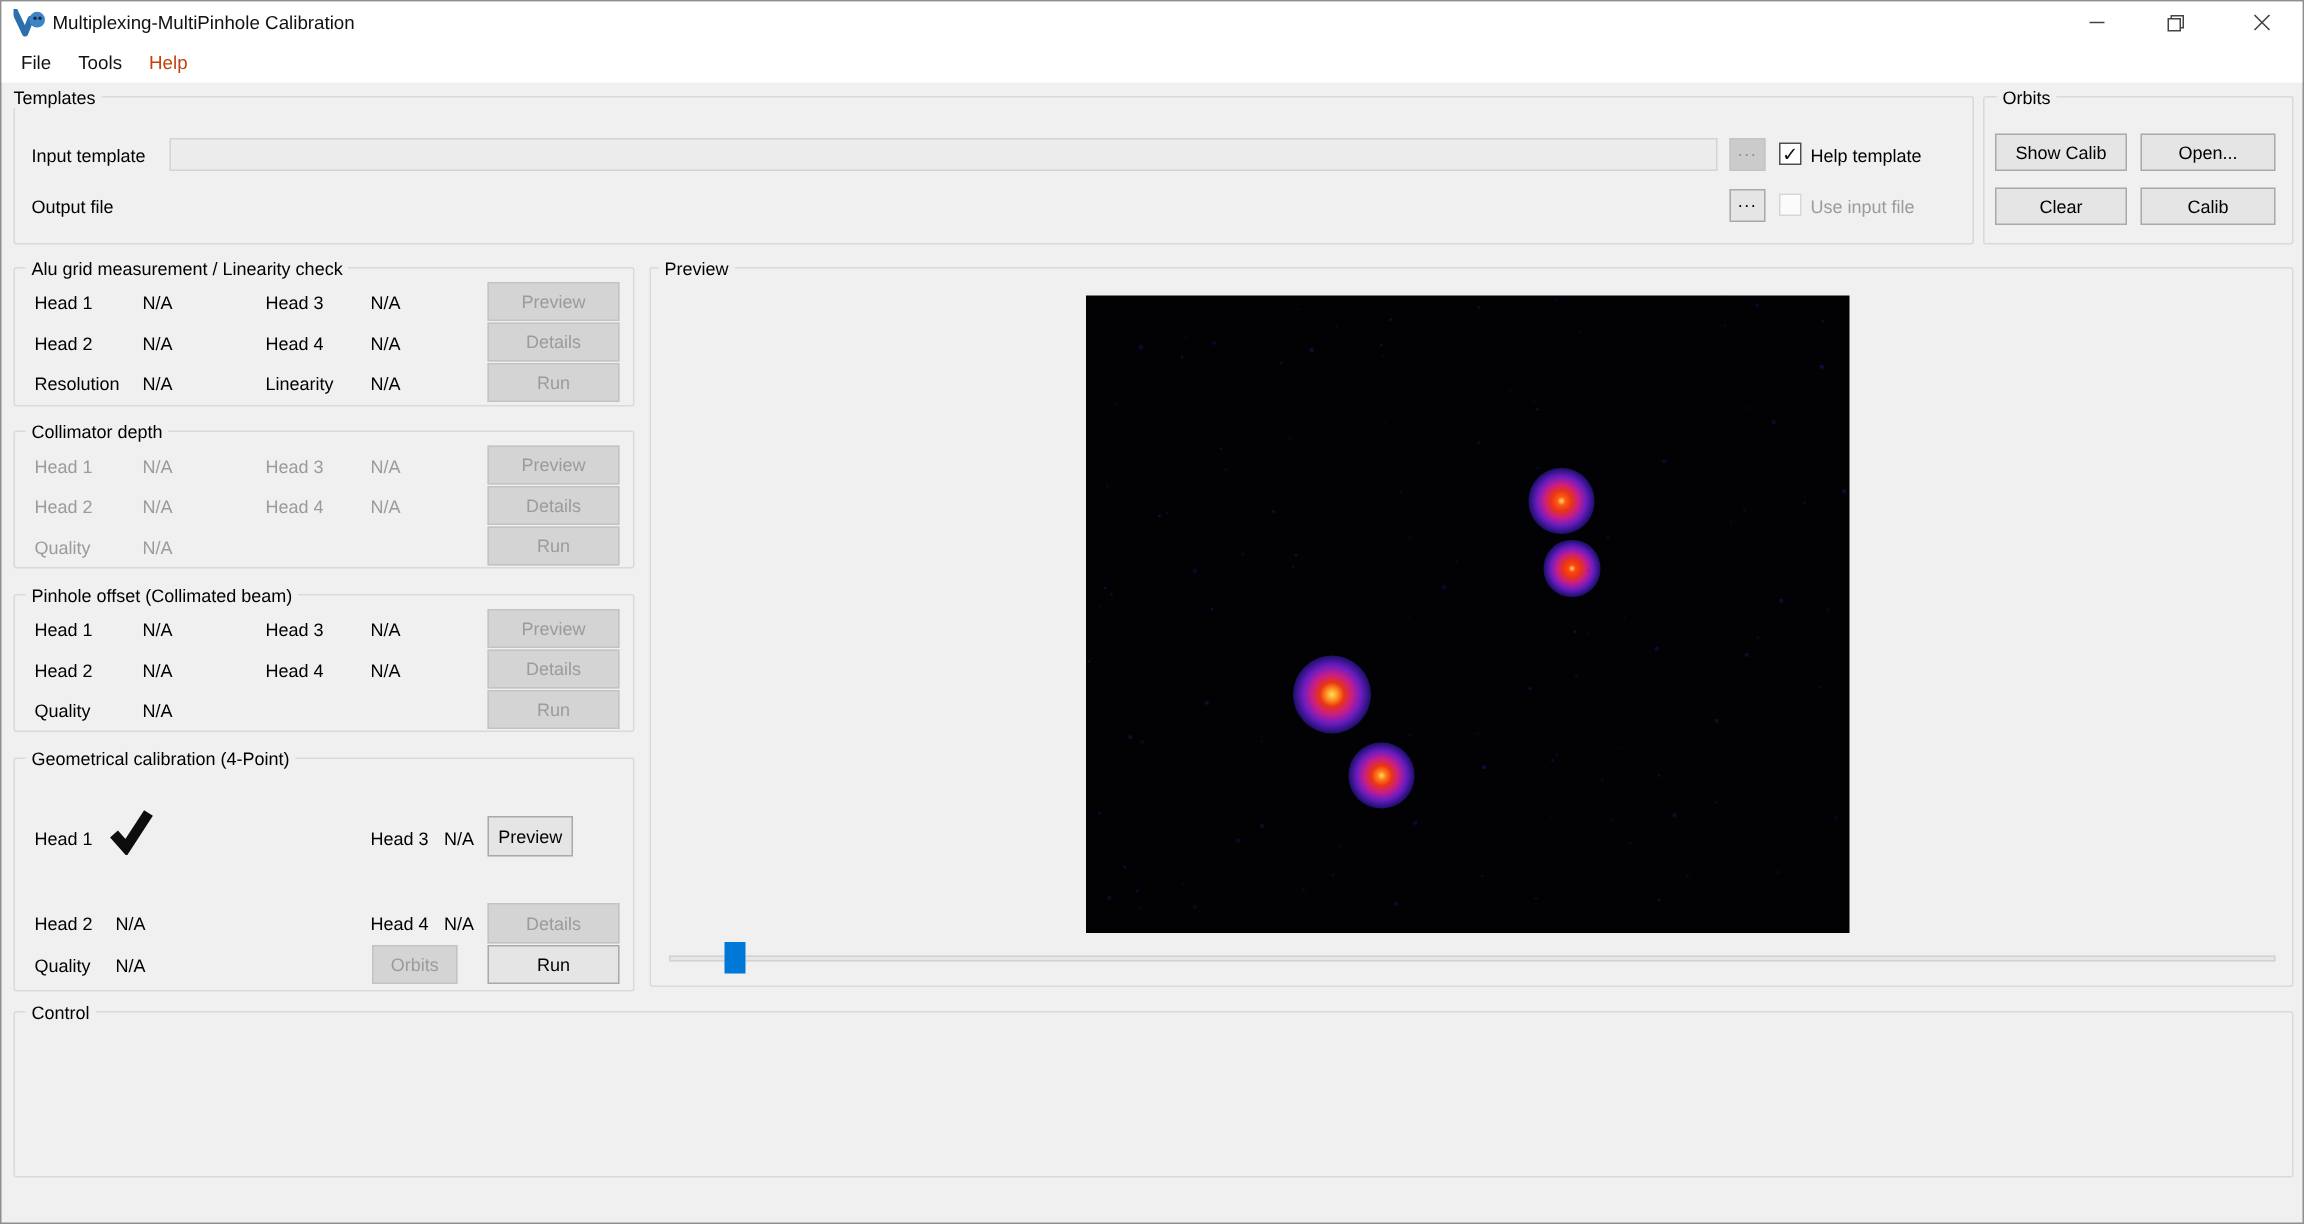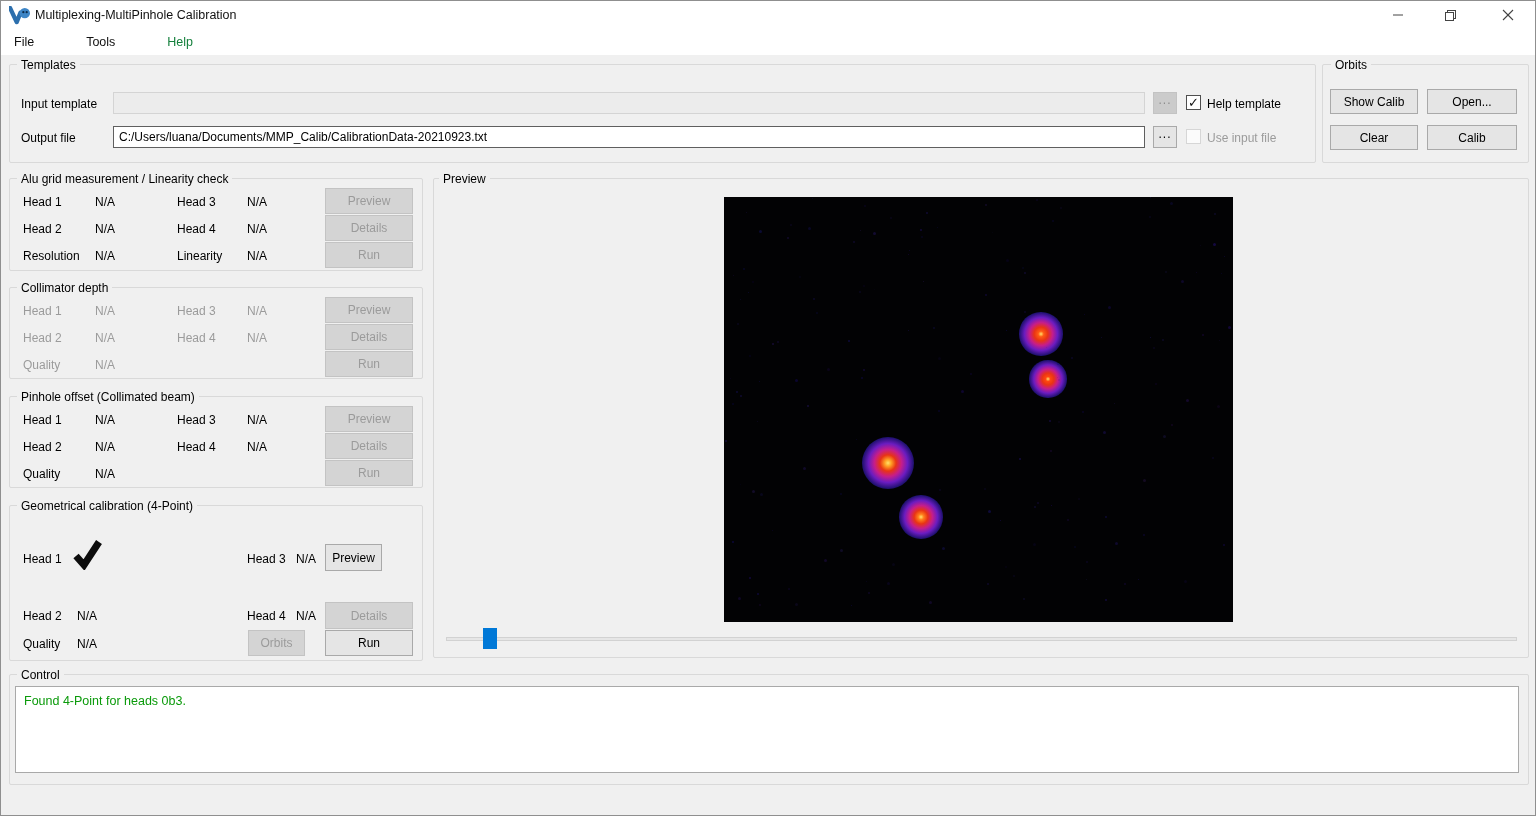--- a/index.html
+++ b/index.html
@@ -5,23 +5,23 @@
   html,body{margin:0;padding:0;background:#c8c8c8;}
   *{box-sizing:border-box;font-family:"Liberation Sans", sans-serif;}
   #window{
     position:relative;width:1536px;height:816px;background:#f0f0f0;
     border:1px solid #8f8f8f;overflow:hidden;
   }
   
   #titlebar{position:absolute;left:0;top:0;width:100%;height:28px;background:#ffffff;}
   #app-title{position:absolute;left:34px;top:7px;font-size:12.5px;color:#111;white-space:nowrap;}
   .capbtn{position:absolute;top:0;width:46px;height:28px;display:flex;align-items:center;justify-content:center;color:#444;}
-  #menubar{position:absolute;left:0;top:28px;width:100%;height:26px;background:#ffffff;display:flex;align-items:center;padding-left:4px;gap:34px;}
+  #menubar{position:absolute;left:0;top:28px;width:100%;height:26px;background:#ffffff;display:flex;align-items:center;padding-left:4px;}
   .menuitem{font-size:12.5px;color:#111;padding:3px 9px;}
-  .menuitem.disabled{color:#15803d;}
+  .menuitem.disabled{color:#c2410c;}
   
   .groupbox{position:absolute;border:1px solid #d9d9d9;border-radius:2px;background:transparent;}
   .grouplabel{position:absolute;font-size:12px;color:#000;background:#f0f0f0;padding:0 4px;white-space:nowrap;z-index:3;}
   
   .lbl{position:absolute;font-size:12px;color:#000;white-space:nowrap;line-height:14px;}
   .lbl.gray{color:#9b9b9b;}
   
   .btn{position:absolute;display:flex;align-items:center;justify-content:center;
        font-size:12px;color:#000;background:#e5e5e5;border:1px solid #a9a9a9;}
   .btn.dis{background:#d4d4d4;border-color:#c3c3c3;color:#9b9b9b;}
@@ -81,32 +81,31 @@
     </div>
   </div>
 
   <div id="menubar">
     <span class="menuitem">File</span>
     <span class="menuitem">Tools</span>
     <span class="menuitem disabled">Help</span>
   </div>
 
   <div class="groupbox" style="left:8px;top:63px;width:1307px;height:99px"></div>
-  <span class="grouplabel" style="left:16px;top:57px">Templates</span>
+  <span class="grouplabel" style="left:4px;top:57px">Templates</span>
 
   <span class="lbl" style="left:20px;top:96px">Input template</span>
   <input class="field dis" style="left: 112px; top: 91px; width: 1032px;" disabled="" value="">
   <div class="browse dis" style="left:1152px;top:91px">...</div>
   <div class="checkbox" style="left:1185px;top:94px">
     <span class="tick">✓</span>
   </div>
   <span class="lbl" style="left:1206px;top:96px">Help template</span>
 
   <span class="lbl" style="left:20px;top:130px">Output file</span>
-  <input class="field" style="left: 112px; top: 125px; width: 1032px;" value="C:/Users/luana/Documents/MMP_Calib/CalibrationData-20210923.txt">
   <div class="browse" style="left:1152px;top:125px">...</div>
   <div class="checkbox dis" style="left:1185px;top:128px"></div>
   <span class="lbl gray" style="left:1206px;top:130px">Use input file</span>
 
   <div class="groupbox" style="left:1321px;top:63px;width:207px;height:99px"></div>
   <span class="grouplabel" style="left:1330px;top:57px">Orbits</span>
   <div class="btn" style="left:1329px;top:88px;width:88px;height:25px">Show Calib</div>
   <div class="btn" style="left:1426px;top:88px;width:90px;height:25px">Open...</div>
   <div class="btn" style="left:1329px;top:124px;width:88px;height:25px">Clear</div>
   <div class="btn" style="left:1426px;top:124px;width:90px;height:25px">Calib</div>
@@ -336,17 +335,14 @@
       <div class="speck" style="height: 2px; width: 2px; left: 25px; top: 158px; background: rgba(24, 12, 104, 0.19);"></div>
       <div class="speck" style="height: 3px; width: 3px; left: 462px; top: 202px; background: rgba(44, 17, 96, 0.43);"></div>
       <div class="speck" style="height: 3px; width: 3px; left: 309px; top: 346px; background: rgba(25, 15, 94, 0.18);"></div>
       <div class="speck" style="height: 3px; width: 3px; left: 79px; top: 270px; background: rgba(35, 18, 91, 0.42);"></div>
     </div>
   <div id="slider-track"></div>
   <div id="slider-handle" style="left: 481.995px;"></div>
 
   <div class="groupbox" style="left:8px;top:673px;width:1520px;height:111px"></div>
   <span class="grouplabel" style="left:16px;top:667px">Control</span>
-  <div id="output-box">
-    <span id="output-message" style="color: rgb(10, 154, 10);">Found 4-Point for heads 0b3.</span>
-  </div>
 
 </div>
 
 </body></html>

